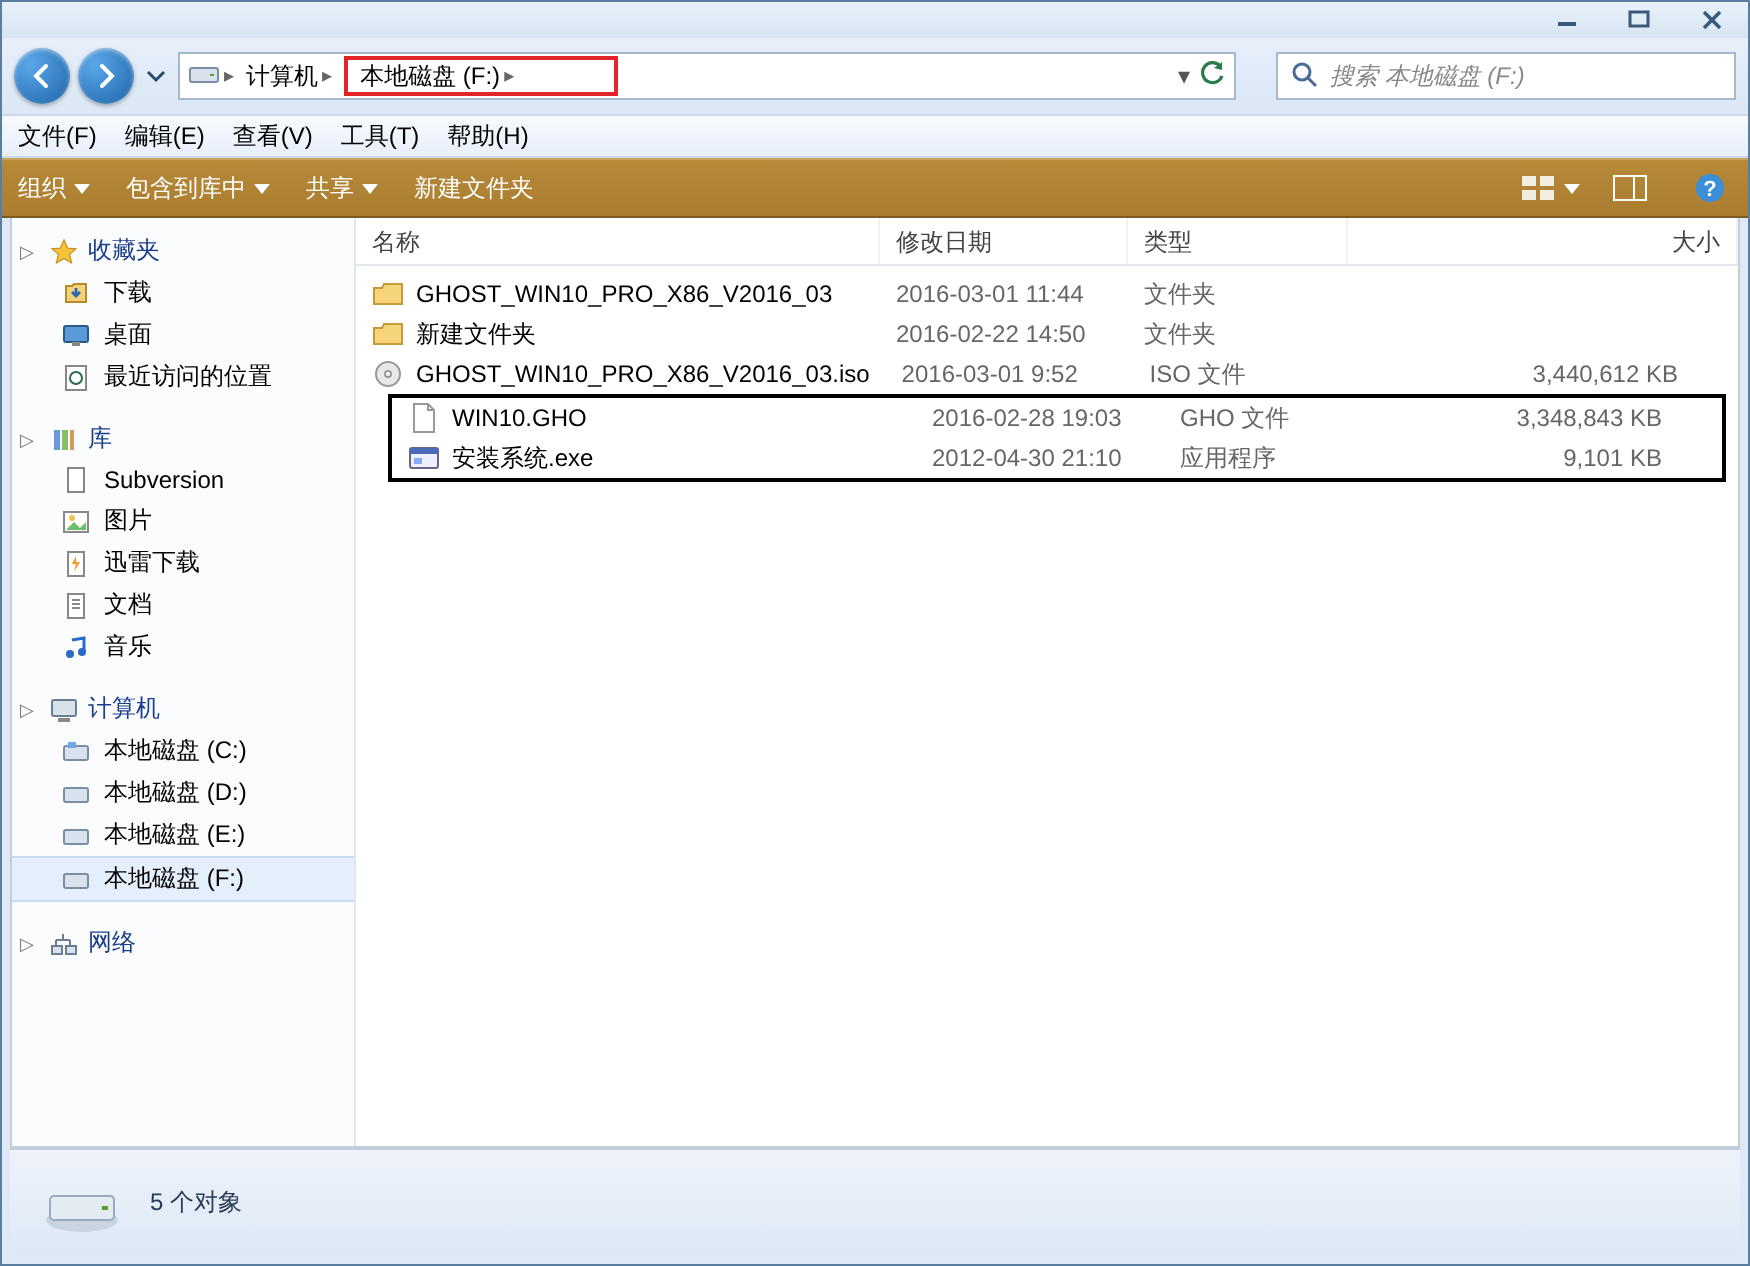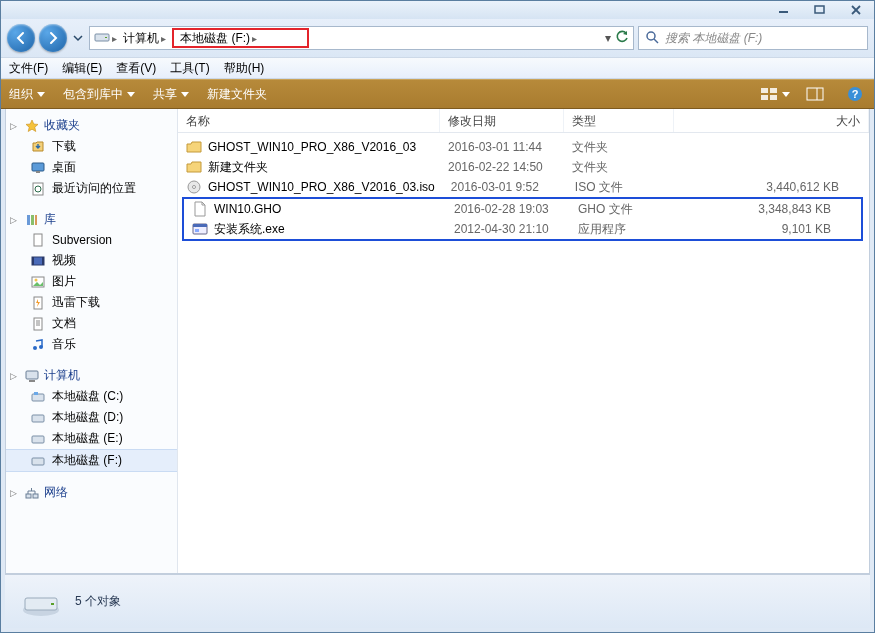--- a/index.html
+++ b/index.html
@@ -13,21 +13,21 @@
 .titlebar svg { display: block; }
 
 
 .navrow { height: 38px; display: flex; align-items: center; padding: 0 6px; gap: 4px; background: linear-gradient(to bottom, #e7effa, #dbe7f5); }
 .navbtn { width: 28px; height: 28px; border-radius: 50%; background: radial-gradient(circle at 30% 30%, #5aa7e8, #1d63a8); display: flex; align-items: center; justify-content: center; box-shadow: inset 0 1px 2px rgba(255,255,255,0.5), 0 1px 2px rgba(0,0,0,0.3); }
 .navdrop { width: 14px; height: 20px; display: flex; align-items: center; justify-content: center; }
 .address { flex: 1; height: 24px; background: #fff; border: 1px solid #a7b8cc; display: flex; align-items: center; padding: 0 4px; gap: 2px; }
 .crumb { display: flex; align-items: center; gap: 2px; padding: 0 4px; height: 20px; }
 .crumb-arrow { color: #666; font-size: 10px; }
 .addr-right { margin-left: auto; display: flex; align-items: center; gap: 4px; }
-.searchbox { width: 230px; height: 24px; background: #fff; border: 1px solid #a7b8cc; display: flex; align-items: center; padding: 0 6px; color: #888; font-style: italic; gap: 6px; }
+.searchbox { width: 230px; height: 24px; background: #fff; border: 1px solid #a7b8cc; display: flex; align-items: center; padding: 0 6px; color: #888; font-style: italic; gap: 6px; margin-left: 16px; }
 .searchbox .mag { font-style: normal; color: #5a7ea0; }
 
 
 .hl { border: 2px solid #e3242b; }
 
 
 .menubar { height: 22px; background: linear-gradient(to bottom, #f7fafd, #e7effb); border-top: 1px solid #cdd9e8; border-bottom: 1px solid #cdd9e8; display: flex; align-items: center; padding: 0 2px; gap: 2px; }
 .menuitem { padding: 2px 6px; }
 
 
@@ -58,21 +58,21 @@
 
 .rows { padding: 4px 0; }
 .row { display: flex; height: 20px; align-items: center; justify-content: flex-end; }
 .row .c { padding: 0 8px; }
 .row .c-name { flex: 0 0 262px; display: flex; align-items: center; gap: 6px; }
 .row .c-date { flex: 0 0 124px; color: #666; }
 .row .c-type { flex: 0 0 110px; color: #666; }
 .row .c-size { flex: 1; text-align: right; padding-right: 30px; color: #666; }
 .ficon { width: 16px; height: 16px; display: flex; align-items: center; justify-content: center; }
 
-.hl-files { border: 2px solid #1d4ed8; margin: 0 6px 0 4px; }
+.hl-files { border: 2px solid #000000; margin: 0 6px 0 16px; }
 
 
 .status { height: 54px; background: linear-gradient(to bottom, #eef3fa, #dde8f5); border-top: 1px solid #c2cedd; display: flex; align-items: center; gap: 14px; padding: 0 16px; margin: 0 4px 4px 4px; }
 .status .drvico { width: 40px; height: 32px; }
 .status .txt { color: #2a3b55; }
 
 
 svg { overflow: visible; }
 </style>
 </head>
@@ -260,30 +260,20 @@
             <span class="ico">
               <svg width="14" height="14">
                 <rect x="3" y="1" width="8" height="12" fill="#fff" stroke="#888"></rect>
               </svg>
             </span>
             <span>Subversion</span>
           </div>
         <div class="sb-item">
             <span class="ico">
               <svg width="14" height="14">
-                <rect x="1" y="3" width="12" height="8" fill="#4a6ab8" stroke="#2a3a6a"></rect>
-                <rect x="1" y="3" width="2" height="8" fill="#2a3a6a"></rect>
-                <rect x="11" y="3" width="2" height="8" fill="#2a3a6a"></rect>
-              </svg>
-            </span>
-            <span>视频</span>
-          </div>
-        <div class="sb-item">
-            <span class="ico">
-              <svg width="14" height="14">
                 <rect x="1" y="2" width="12" height="10" fill="#fff" stroke="#888"></rect>
                 <circle cx="5" cy="5" r="1.5" fill="#f3c24a"></circle>
                 <path d="M2 11 L6 7 L9 10 L12 7 L12 11 Z" fill="#6abf6a"></path>
               </svg>
             </span>
             <span>图片</span>
           </div>
         <div class="sb-item">
             <span class="ico">
               <svg width="14" height="14">

